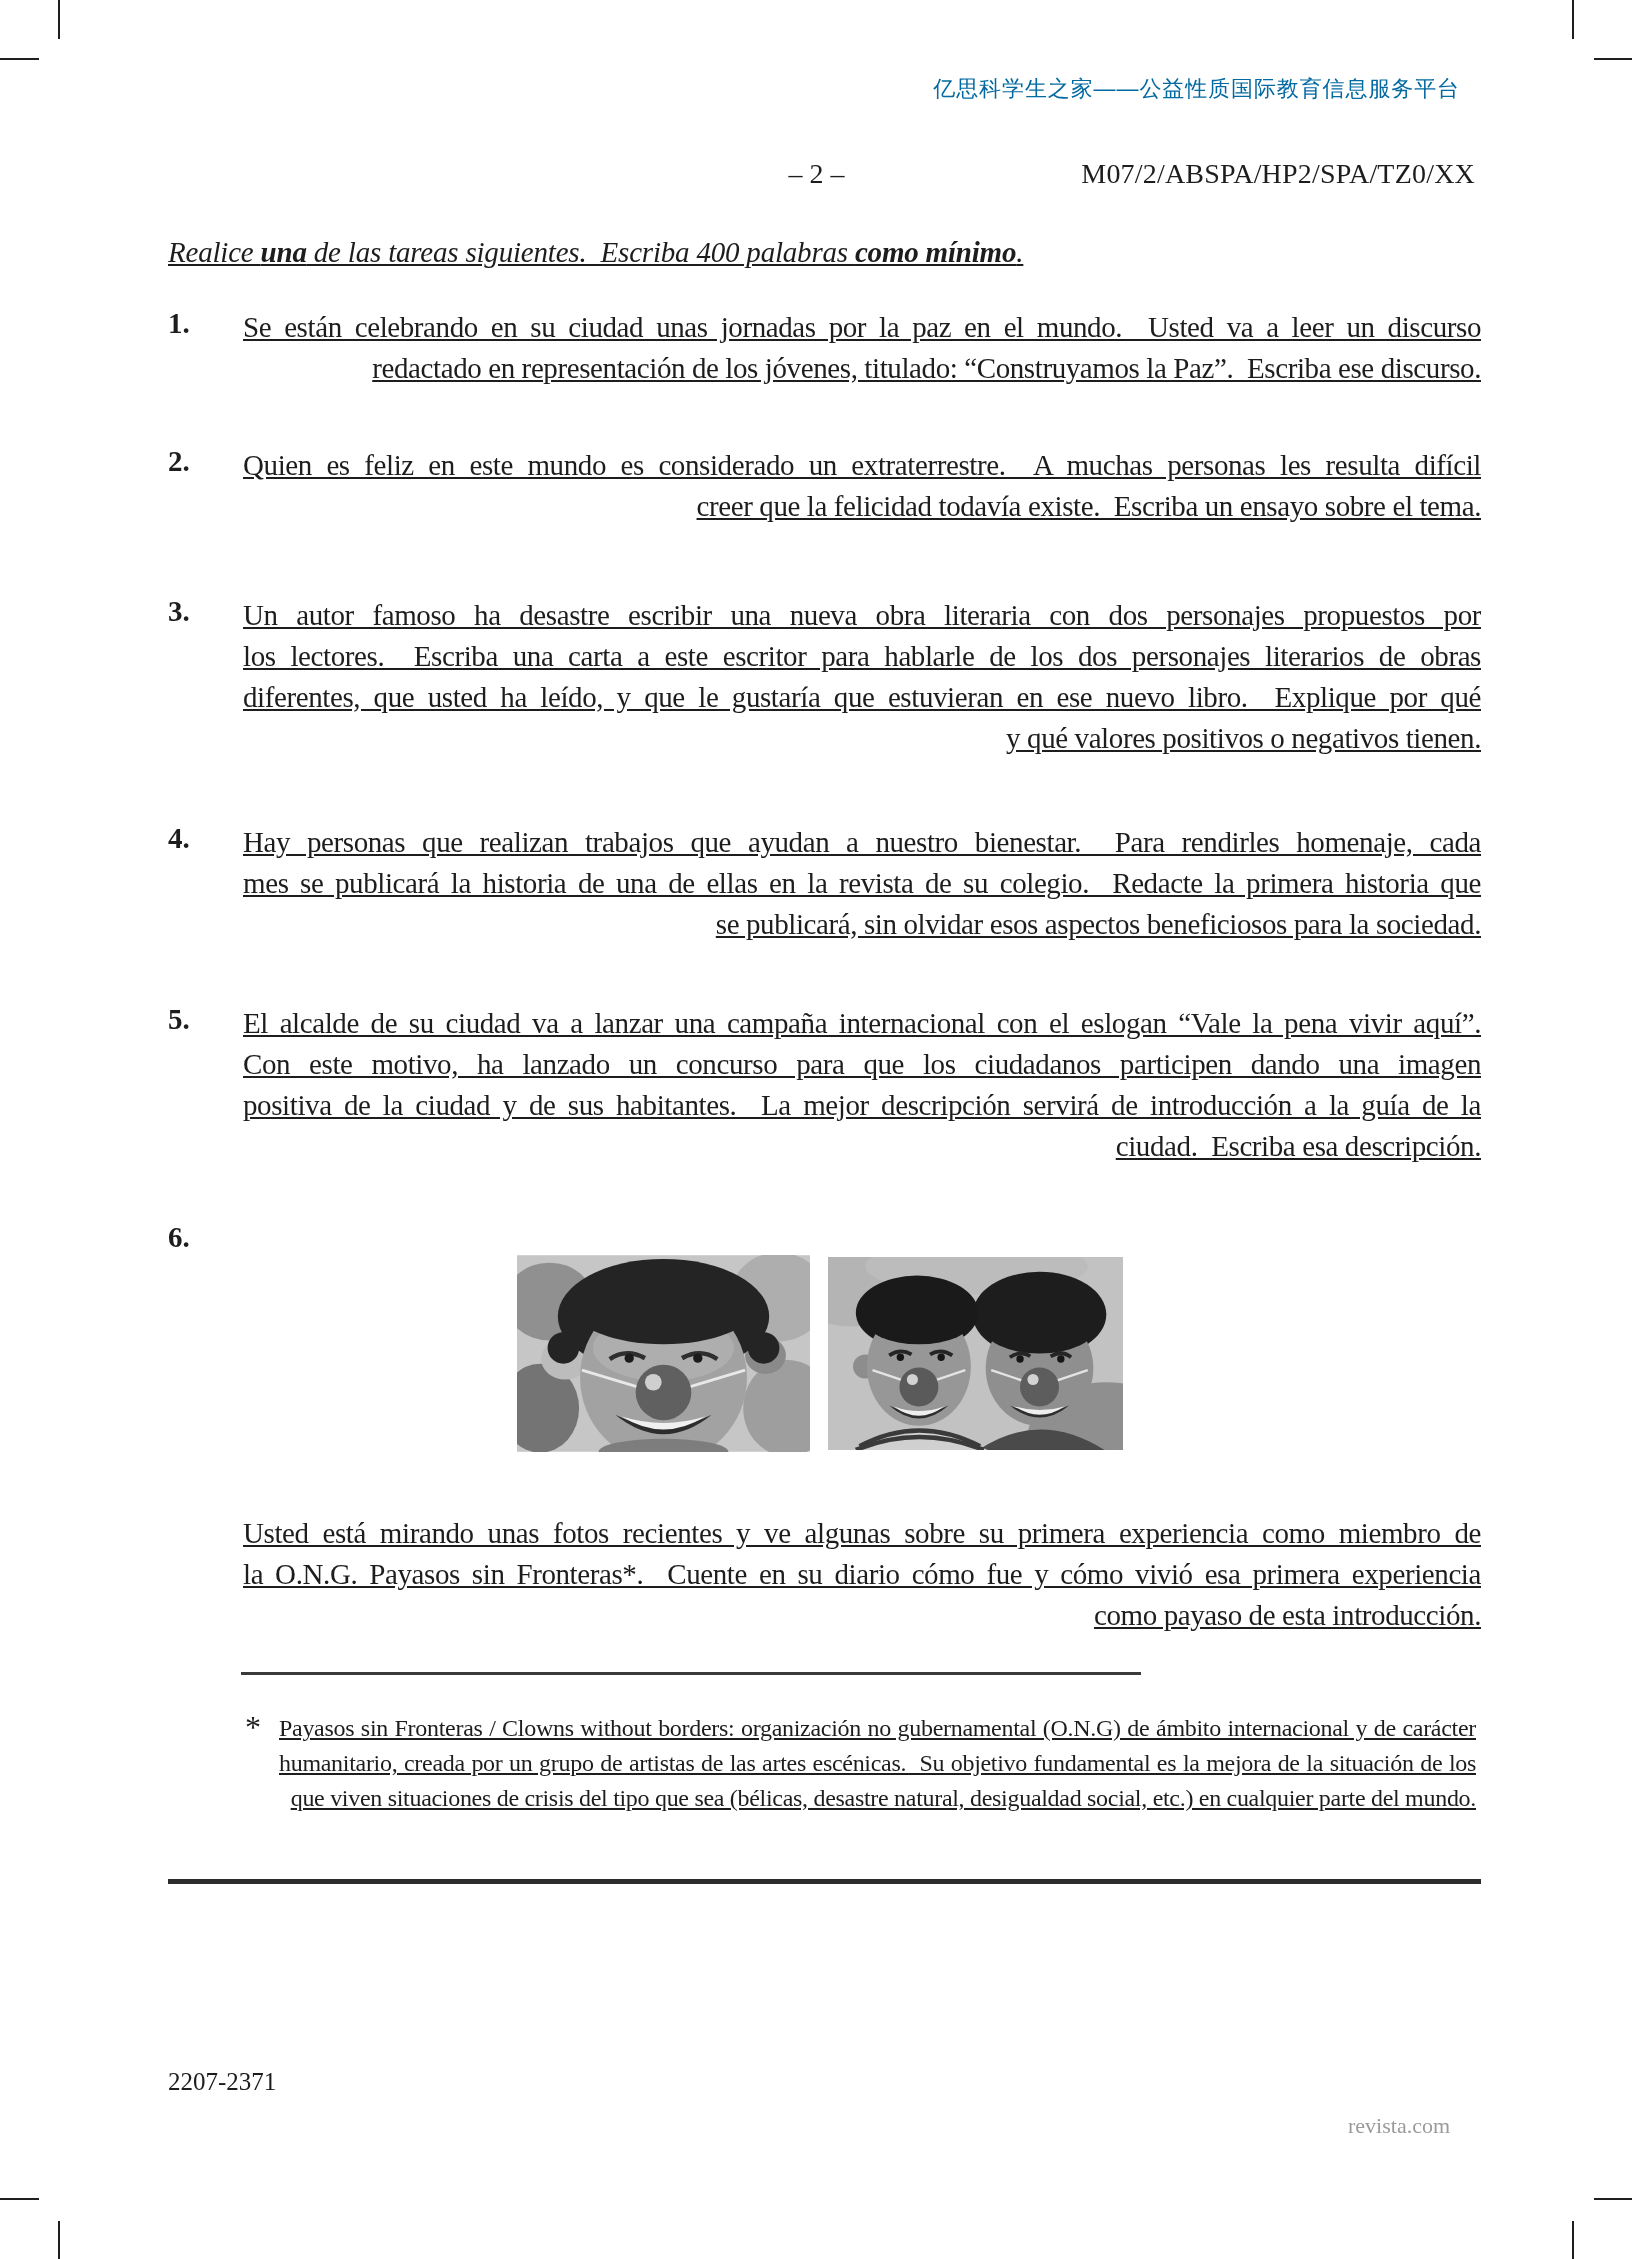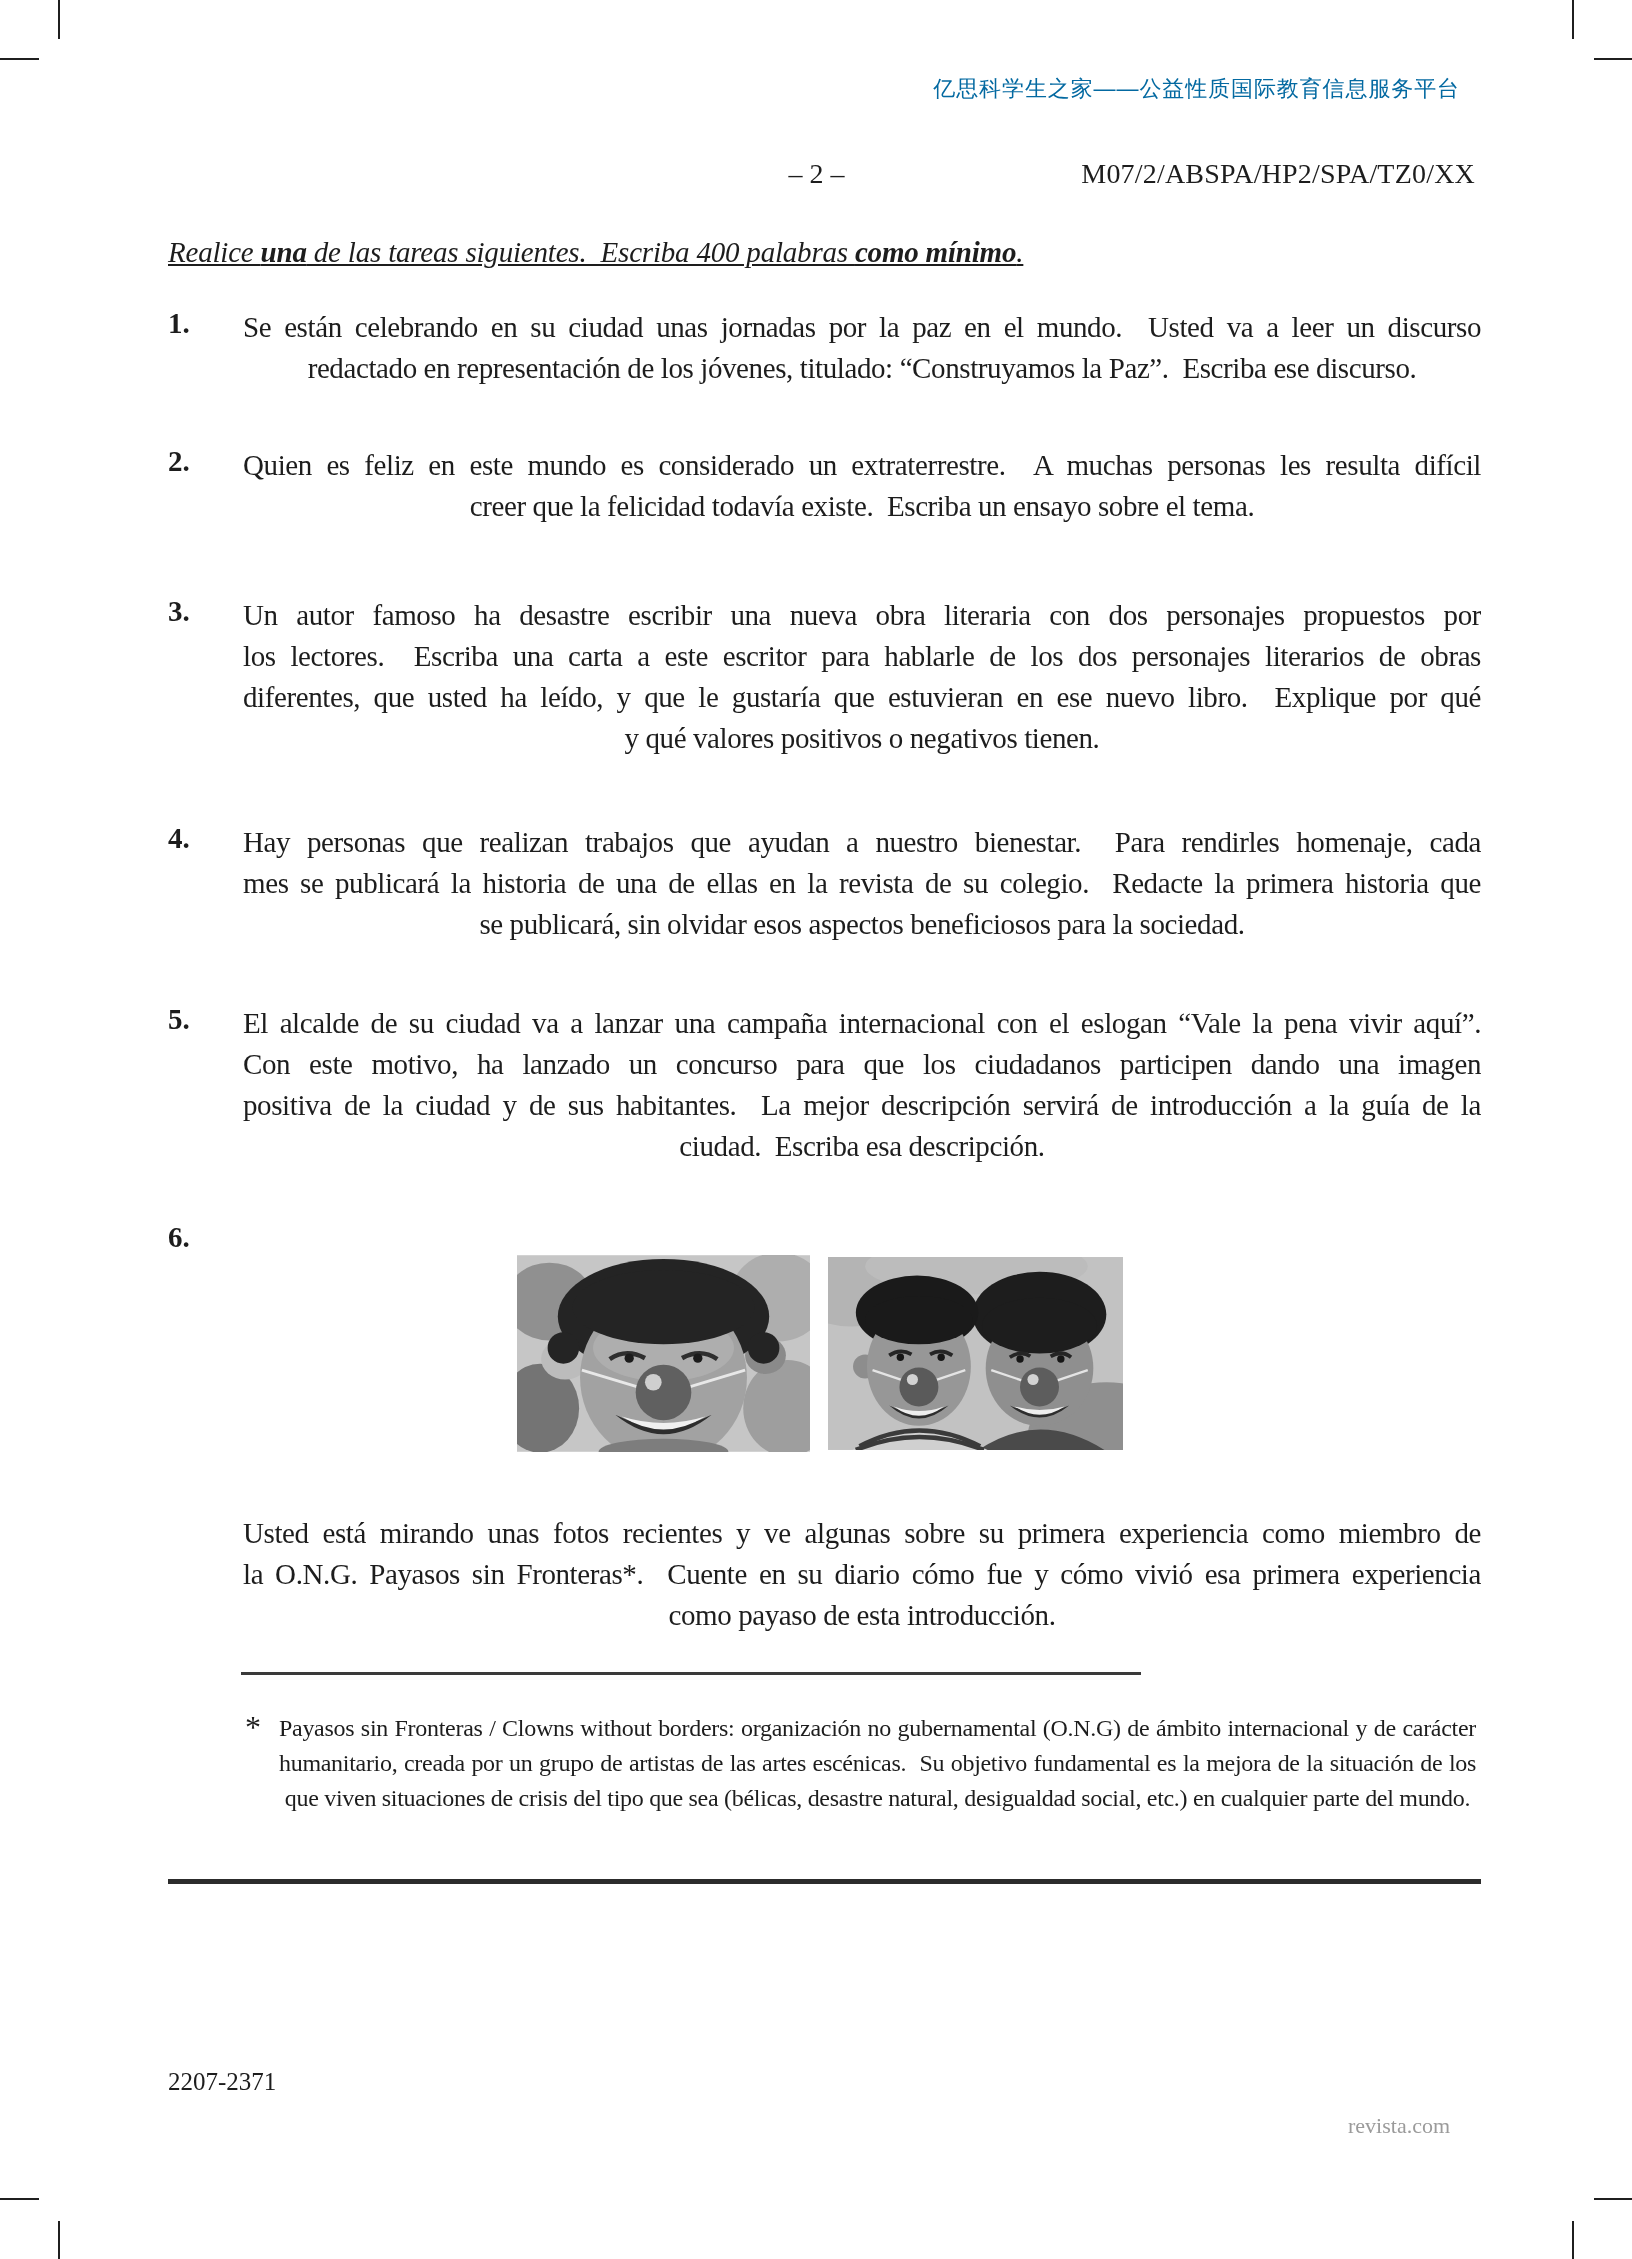--- a/index.html
+++ b/index.html
@@ -39,24 +39,24 @@
   .task .num{
     position:absolute;left:168px;top:0;
     font-weight:bold;font-size:29px;
   }
   .task .body,
   .task6-text{
     position:absolute;left:243px;top:0;width:1238px;
     font-size:29px;letter-spacing:-0.4px;
   }
   .tline{
-    text-align:justify;height:41px;line-height:41px;overflow:hidden;
+    text-align:justify;height:41px;line-height:41px;overflow:hidden;text-decoration:underline;
   }
   .tline::after{content:"";display:inline-block;width:100%;height:0;}
-  .tline.last{text-align:center;}
+  .tline.last{text-align:right;}
   .tline.last::after{content:none;}
   
   .photo{position:absolute;display:block;}
   
   .footnote-divider{
     position:absolute;left:241px;top:1672px;width:900px;height:2.8px;
     background:#3a3a3a;
   }
   .footnote{position:absolute;left:0;top:1711px;width:1633px;}
   .fn-marker{

